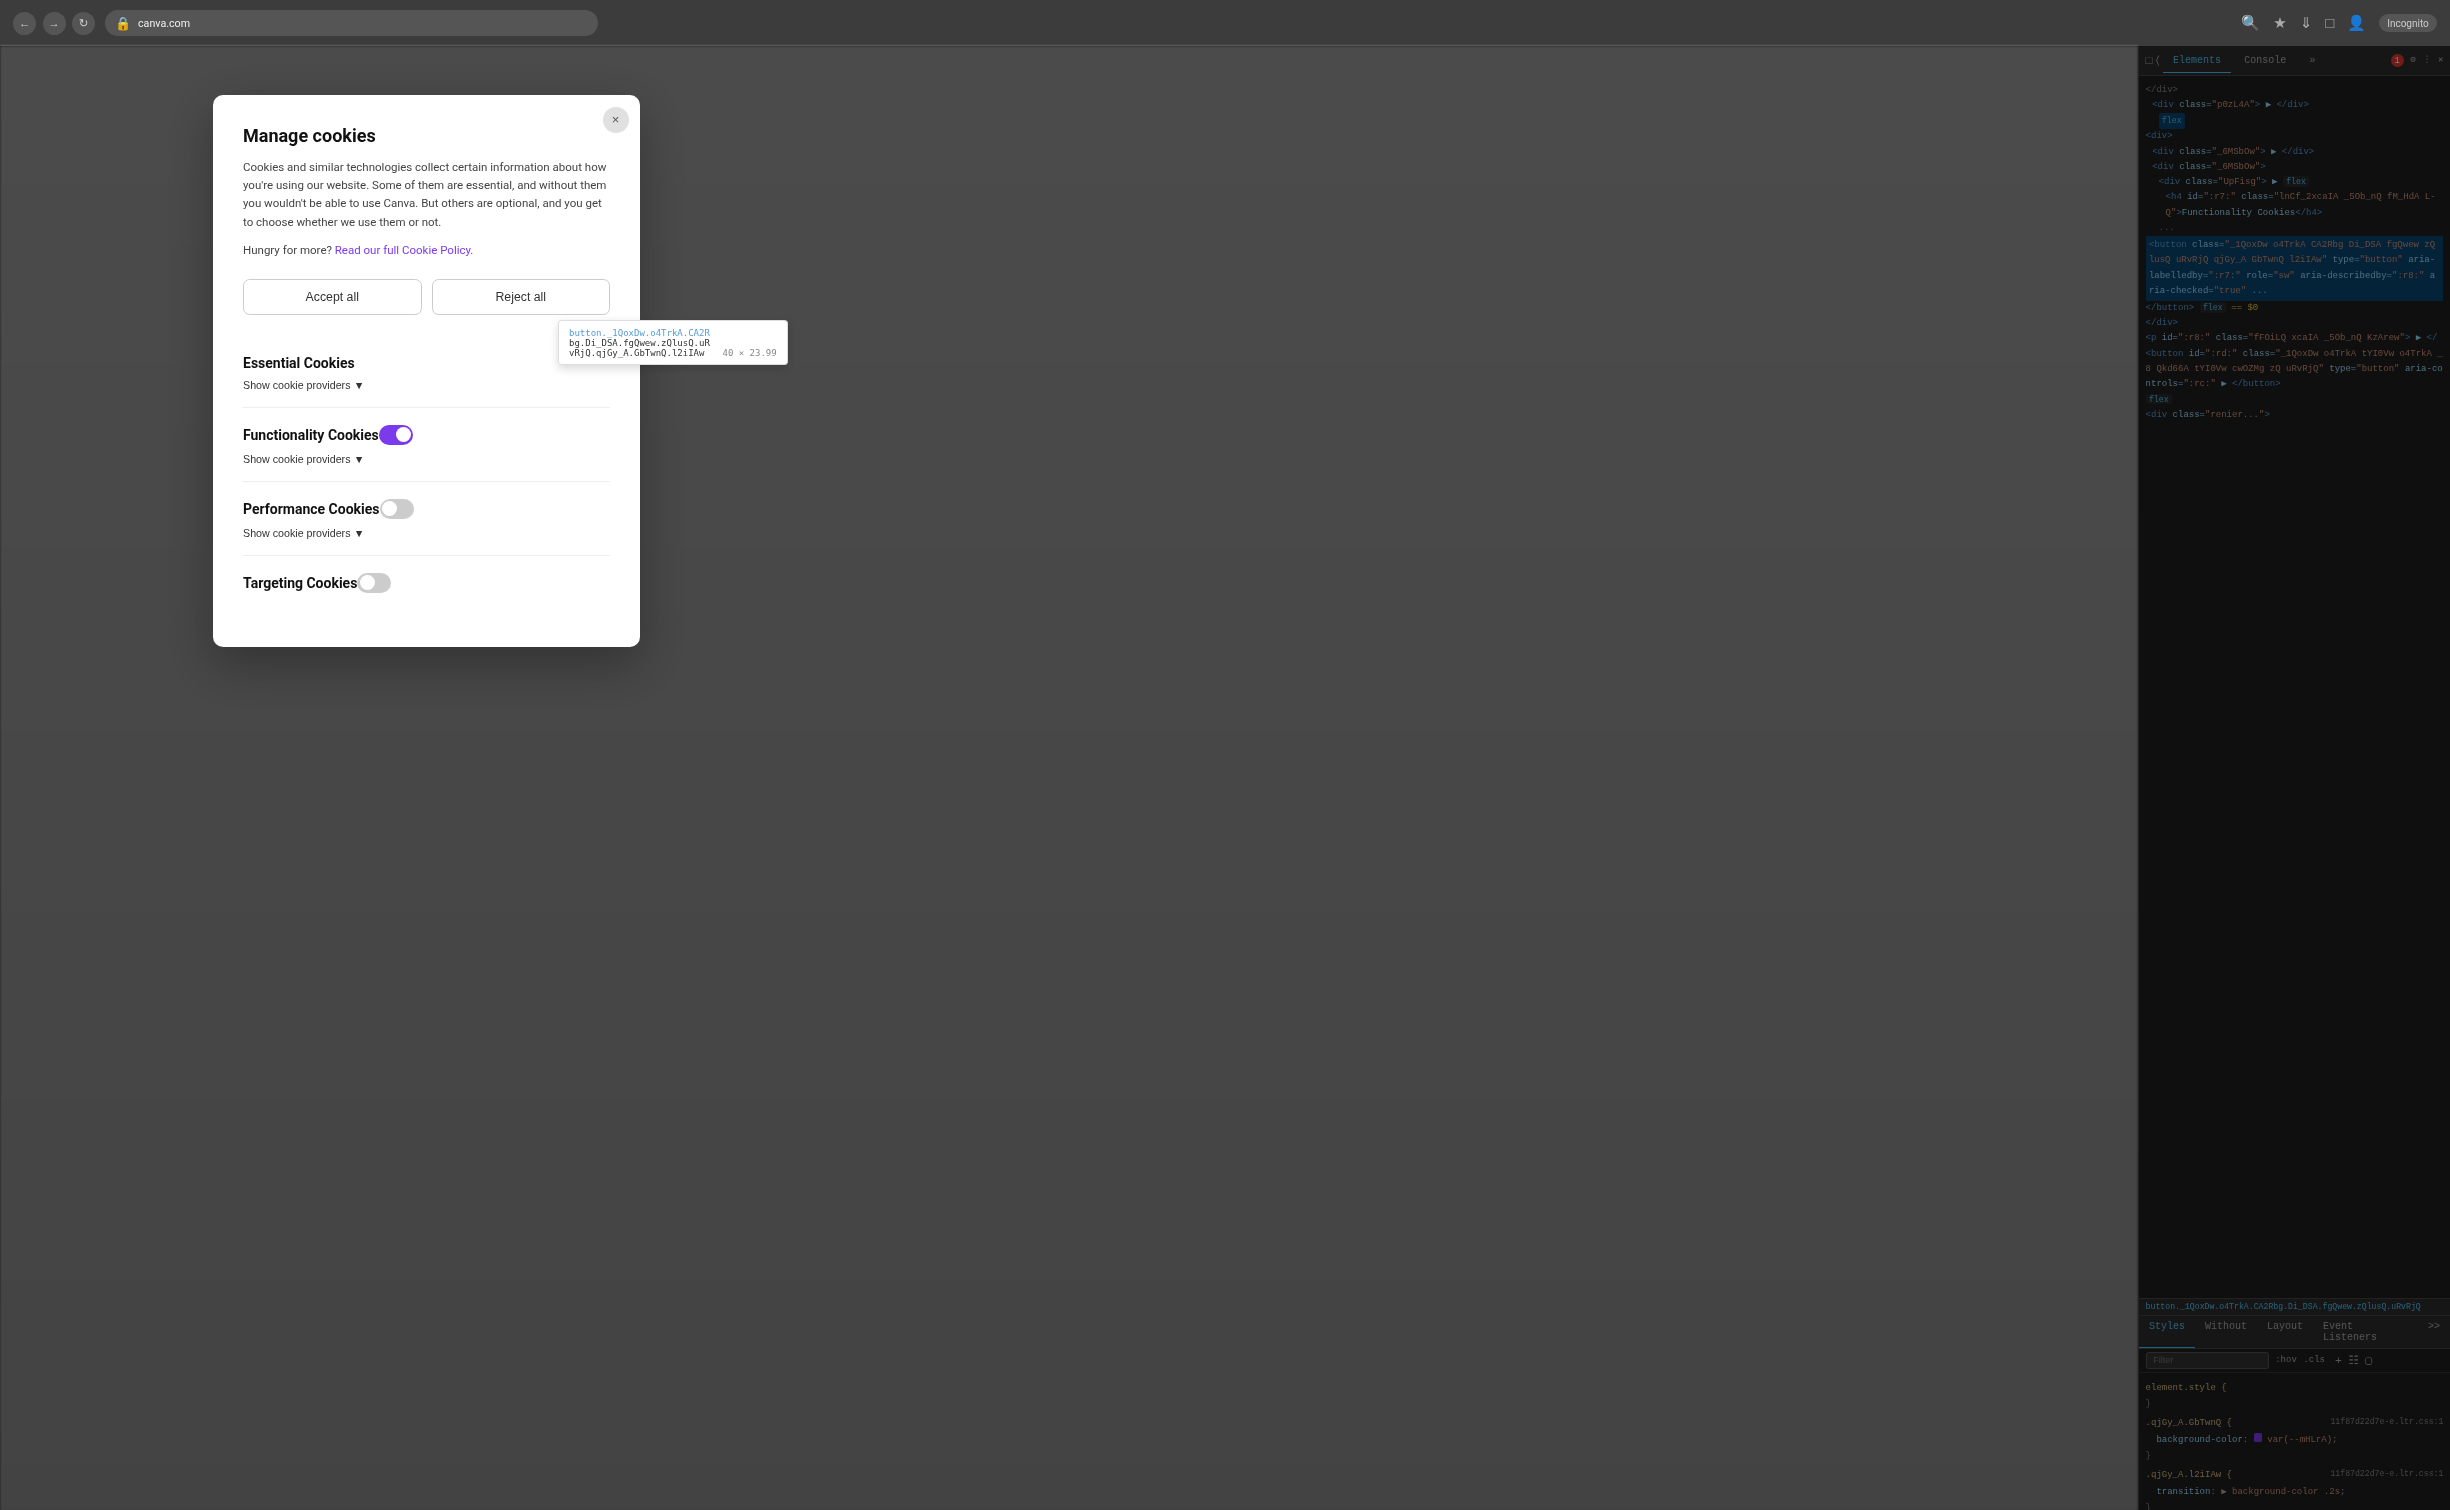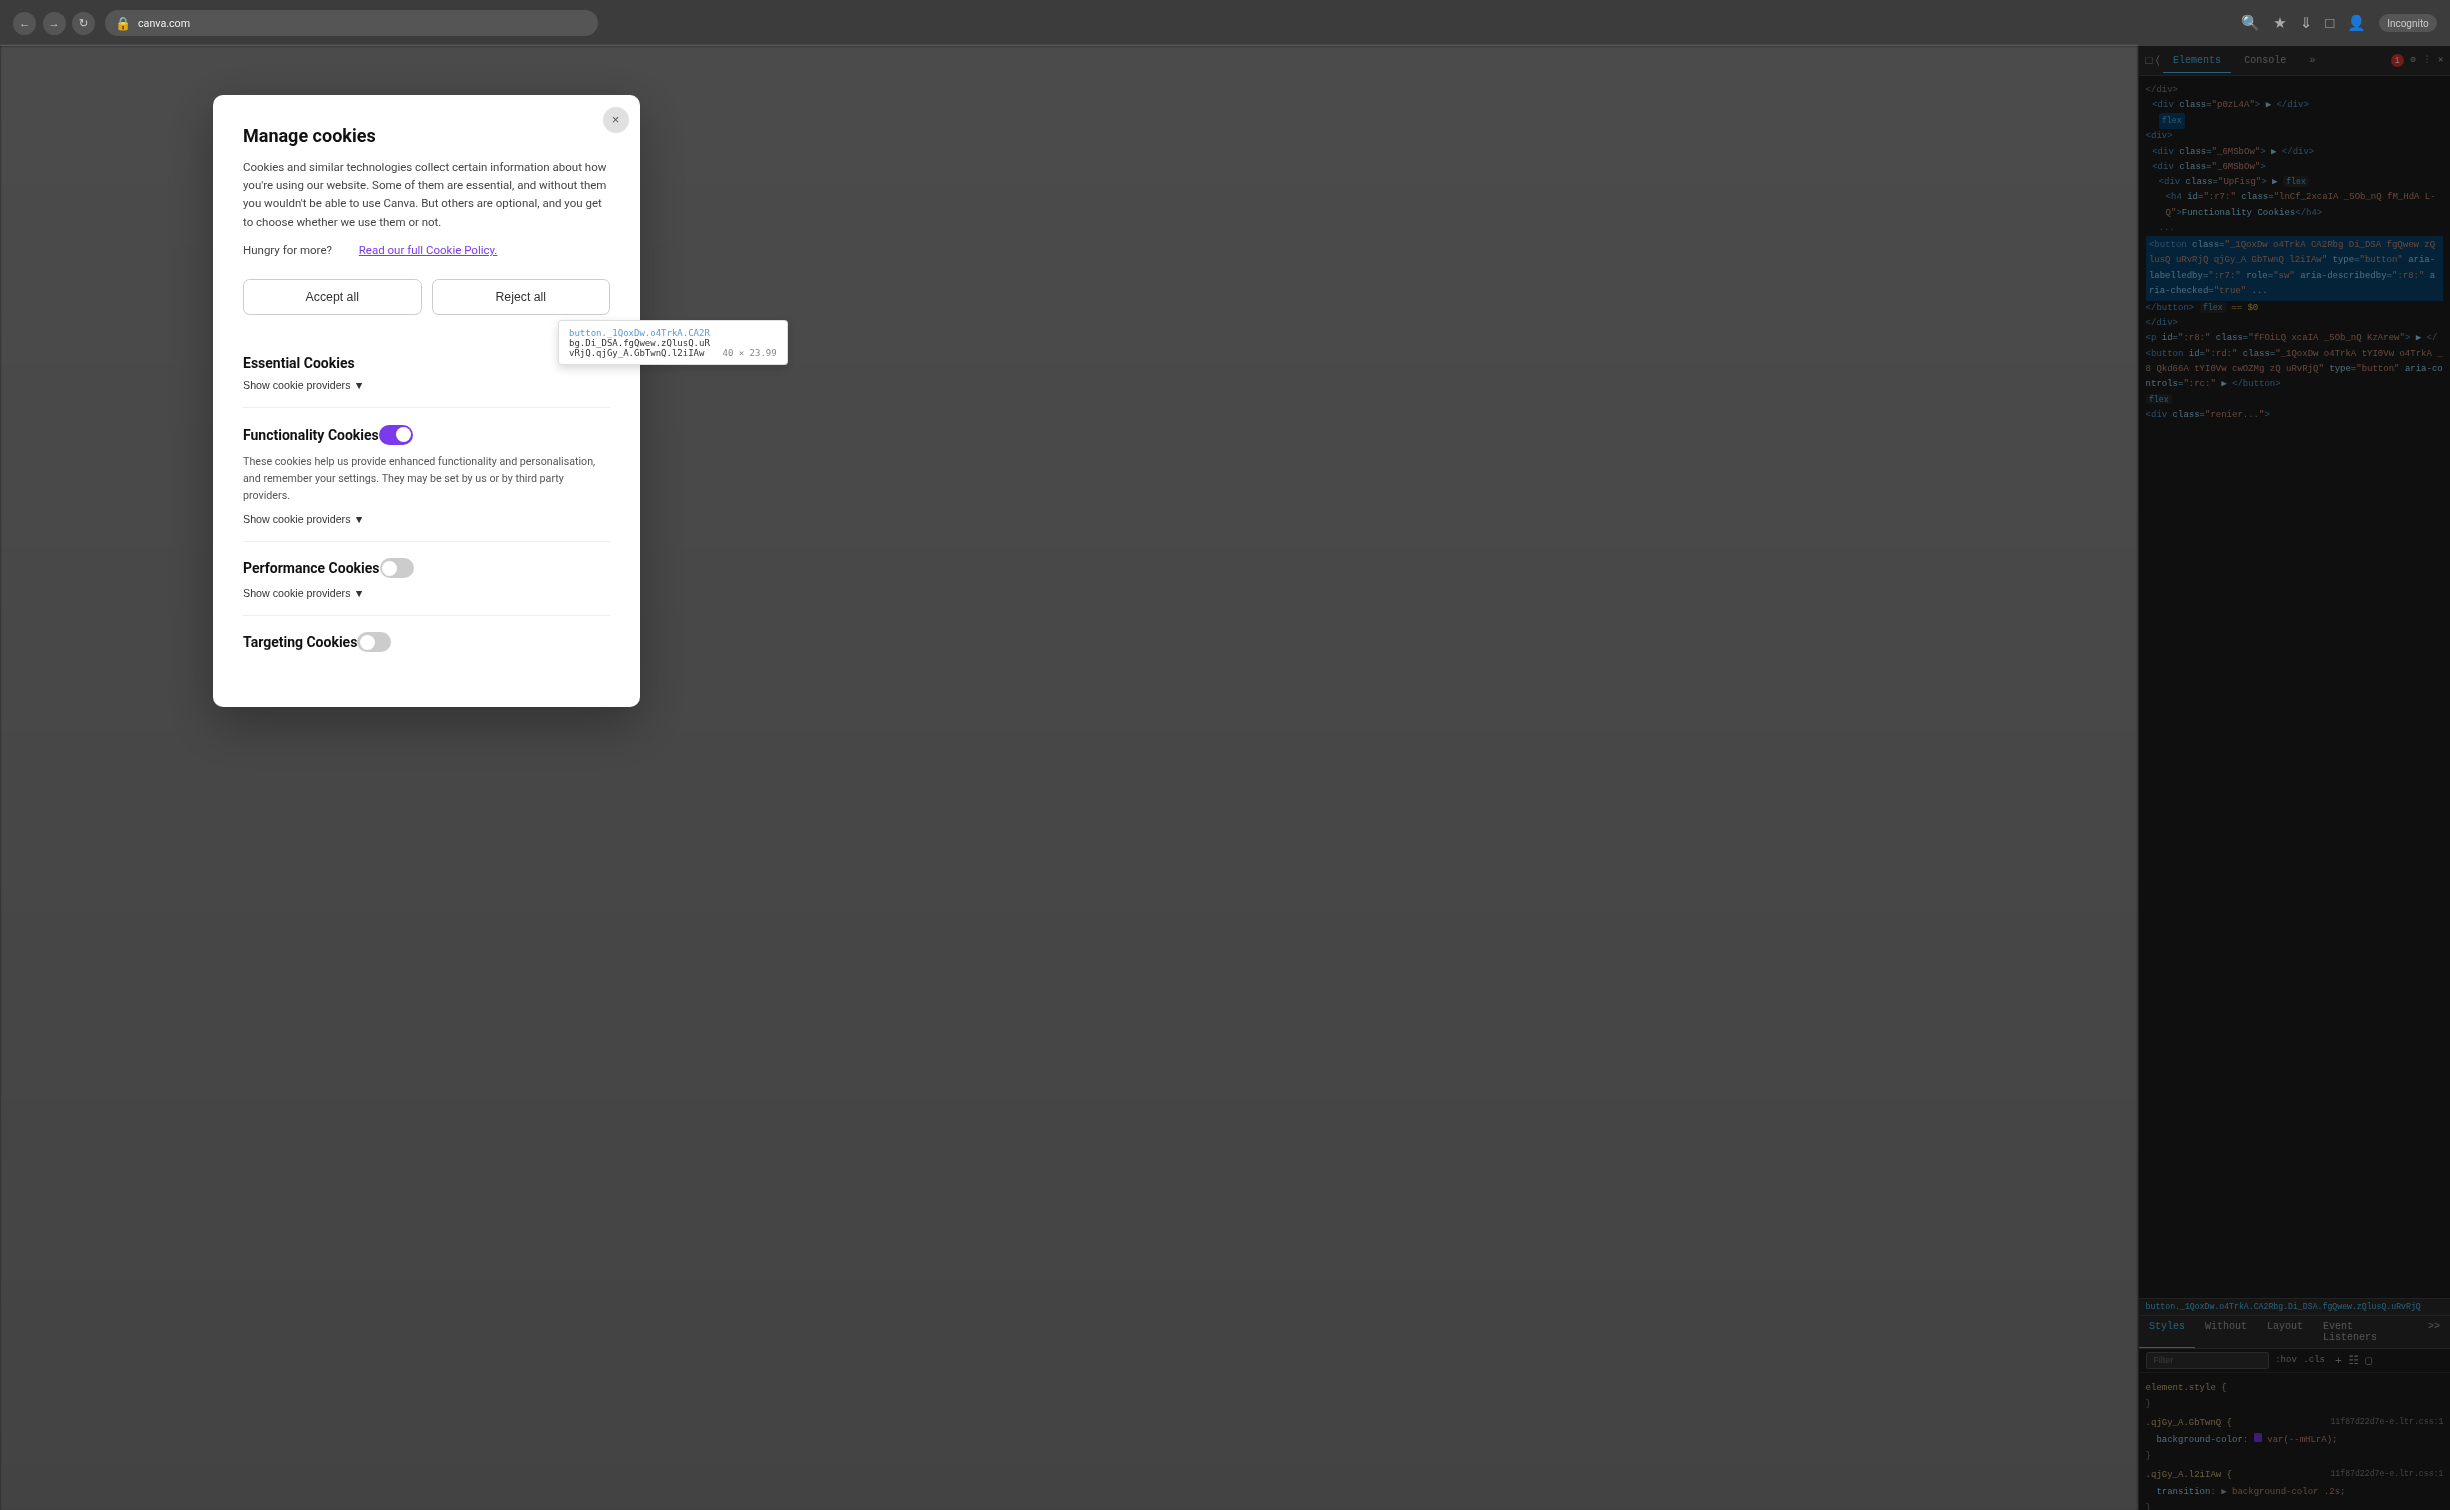--- a/index.html
+++ b/index.html
@@ -125,23 +125,21 @@
 
     .modal-desc {
       font-size: 11.5px;
       color: #444;
       line-height: 1.6;
       margin-bottom: 10px;
     }
 
     .modal-link {
       color: #7c3aed;
-      text-decoration: underline;
-      cursor: pointer;
-      margin-left: 24px;
+      cursor: pointer;
     }
 
     .modal-action-row {
       display: flex;
       gap: 10px;
       margin-top: 20px;
       margin-bottom: 23px;
     }
 
     .btn-accept {
@@ -454,21 +452,20 @@
     </div>
 
     <div class="cookie-section">
       <div class="section-header">
         <h3 class="section-title">Functionality Cookies</h3>
         <label class="toggle on">
           <input type="checkbox" checked="" style="">
           <span class="toggle-slider"></span>
         </label>
       </div>
-      <p class="section-desc">These cookies help us provide enhanced functionality and personalisation, and remember your settings. They may be set by us or by third party providers.</p>
       <button class="show-providers-btn">
         <span>Show cookie providers</span>
         <span>▼</span>
       </button>
     </div>
 
     <div class="cookie-section">
       <div class="section-header">
         <h3 class="section-title">Performance Cookies</h3>
         <label class="toggle">

